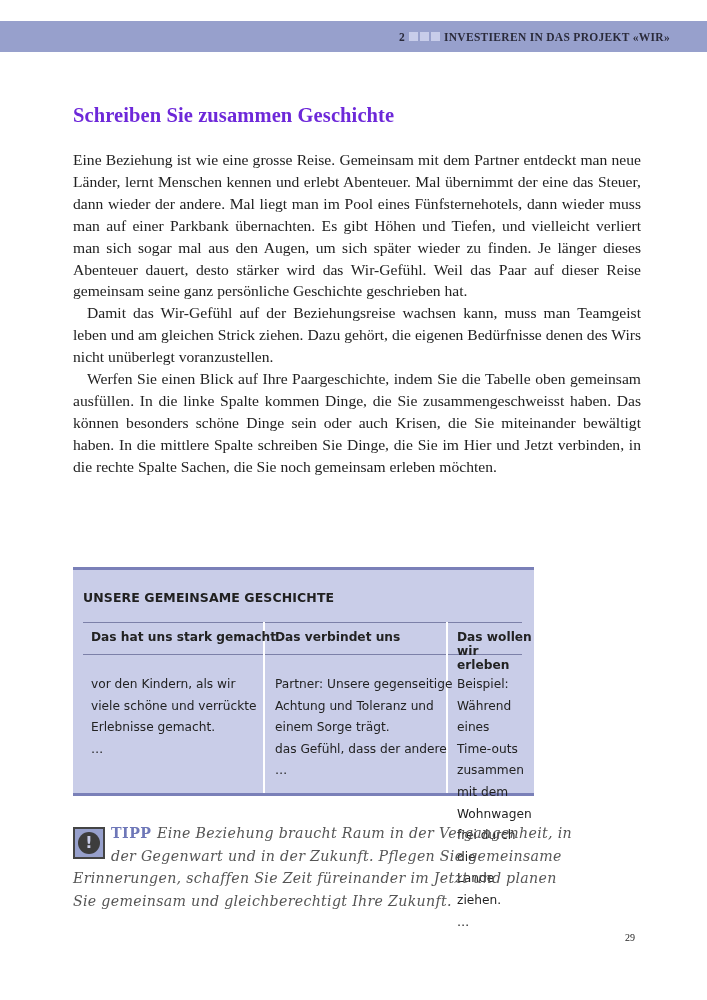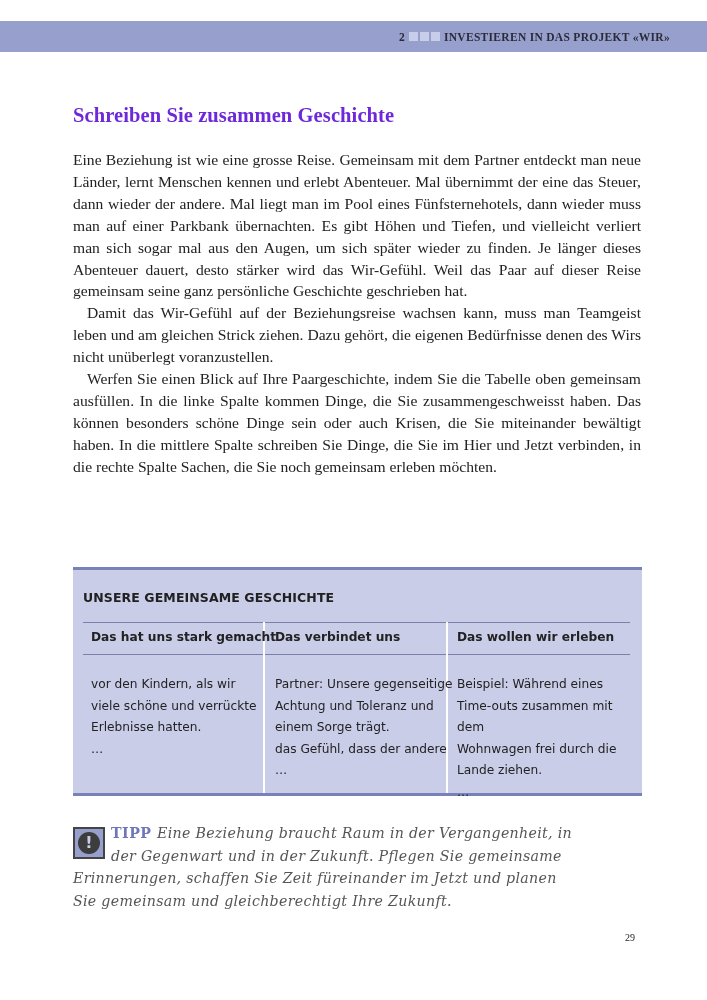--- a/index.html
+++ b/index.html
@@ -25,21 +25,21 @@
       position: absolute; left: 73px; top: 104px; margin: 0;
       font-size: 20.5px; font-weight: bold; color: #6d28d9; letter-spacing: 0.1px;
     }
     .body-text {
       position: absolute; left: 73px; top: 149px; width: 568px;
       font-size: 15.6px; line-height: 21.9px; color: #222; text-align: justify;
     }
     .body-text p { margin: 0; }
     .body-text p + p { text-indent: 14px; }
     .table-box {
-      position: absolute; left: 73px; top: 567px; width: 569px; height: 229px;
+      position: absolute; left: 73px; top: 567px; width: 461px; height: 229px;
       background: #c9cde8; border-top: 3px solid #7a80b8; border-bottom: 3px solid #7a80b8;
       box-sizing: border-box;
       font-family: "DejaVu Sans", "Liberation Sans", sans-serif; color: #222;
     }
     .table-title {
       position: absolute; left: 10px; top: 20px;
       font-weight: bold; font-size: 12.5px; letter-spacing: 0.1px; color: #202020;
     }
     .hline { position: absolute; left: 10px; right: 12px; height: 1px; background: #7c80a8; }
     .hline.top { top: 52px; }
@@ -106,21 +106,21 @@
   <div class="vline v1"></div>
   <div class="vline v2"></div>
 
   <div class="col-head c1">Das hat uns stark gemacht</div>
   <div class="col-head c2">Das verbindet uns</div>
   <div class="col-head c3">Das wollen wir erleben</div>
 
   <div class="col-body c1">
     <div>vor den Kindern, als wir</div>
     <div>viele schöne und verrückte</div>
-    <div>Erlebnisse hatten.</div>
+    <div>Erlebnisse gemacht.</div>
     <div>…</div>
   </div>
   <div class="col-body c2">
     <div>Partner: Unsere gegenseitige</div>
     <div>Achtung und Toleranz und</div>
     <div>einem Sorge trägt.</div>
     <div>das Gefühl, dass der andere</div>
     <div>…</div>
   </div>
   <div class="col-body c3">

